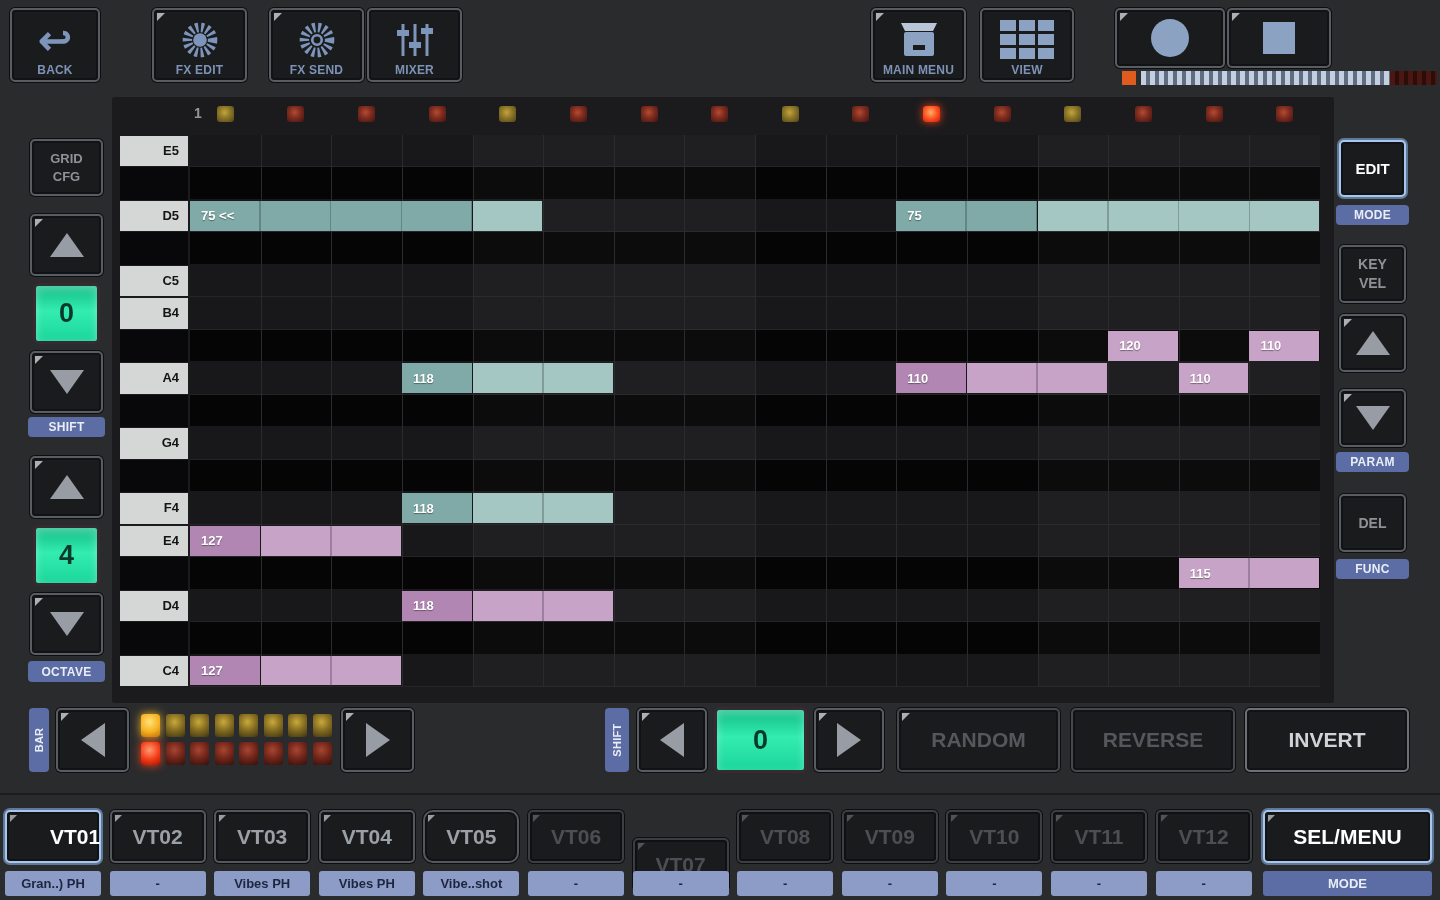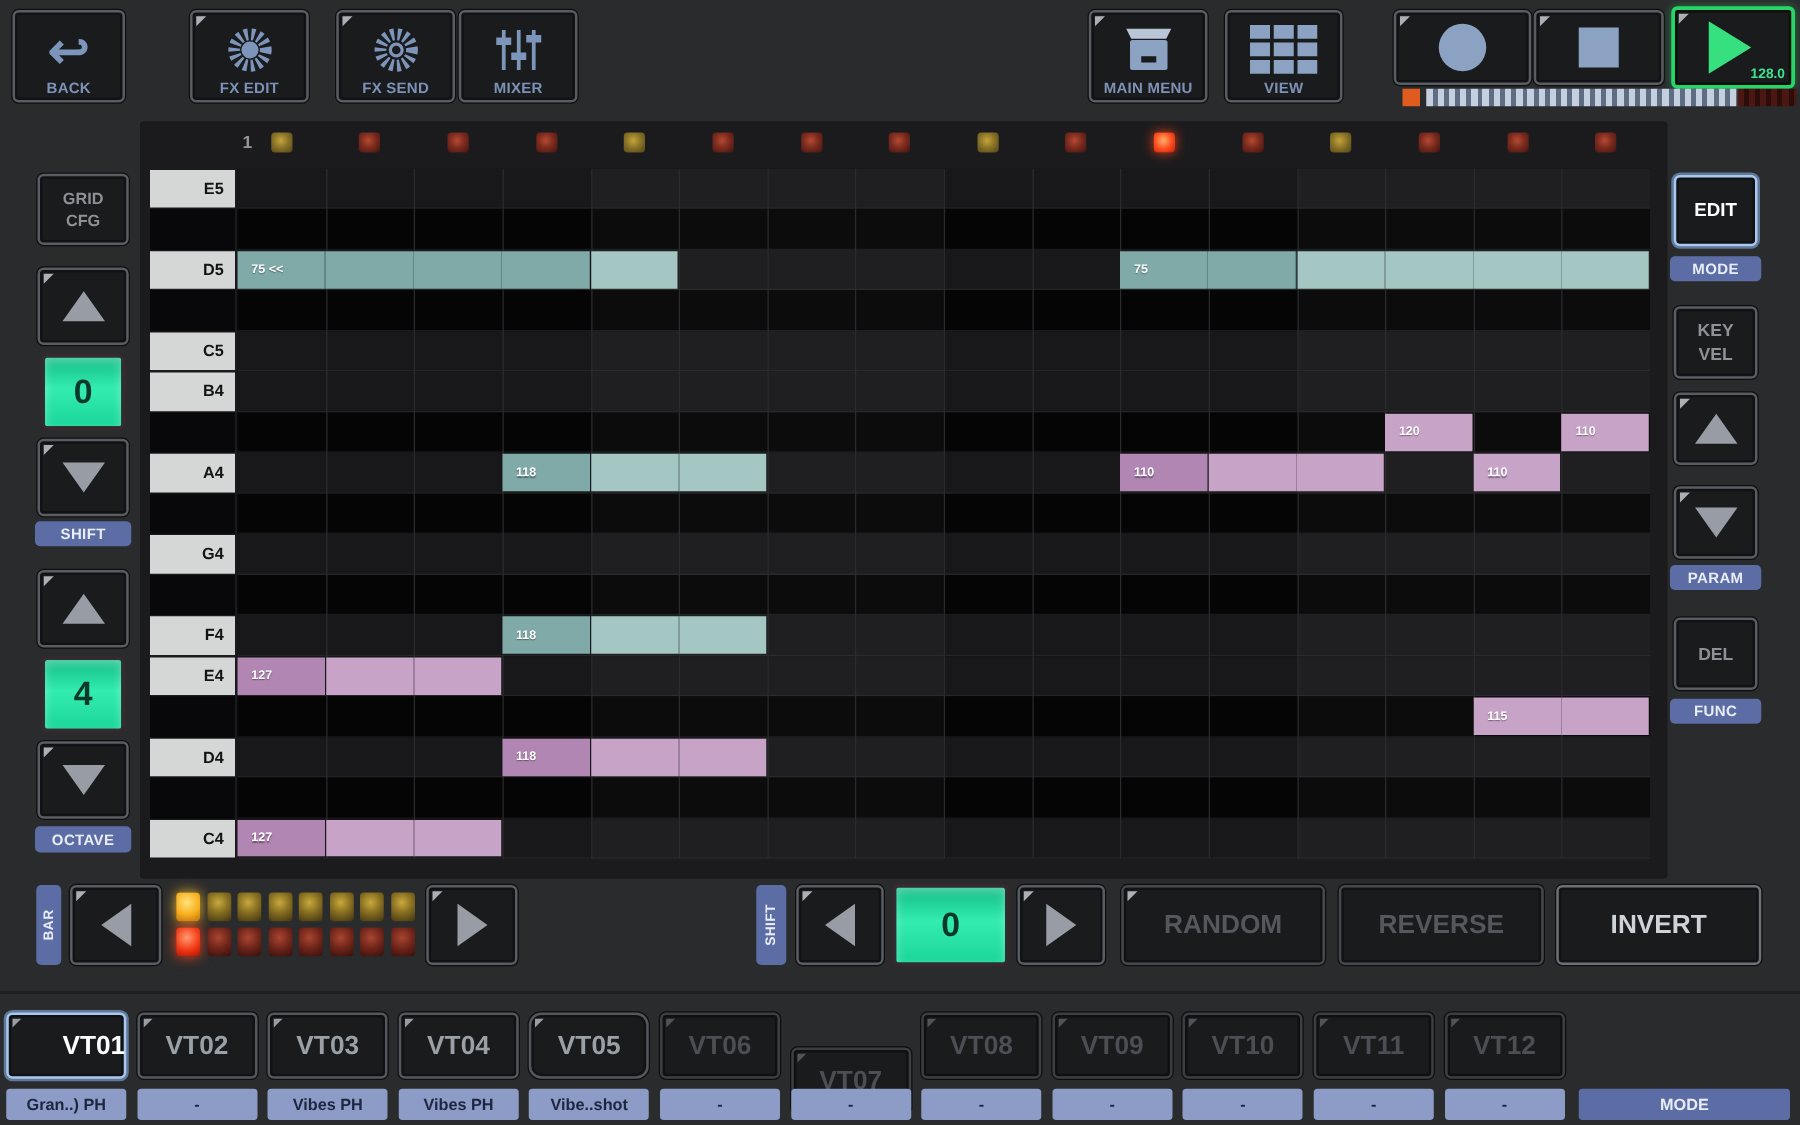--- a/index.html
+++ b/index.html
@@ -41,21 +41,21 @@
   #labels{position:absolute;left:8px;top:38px;width:68px;height:552px;}
   .row-label{position:absolute;left:0;width:68px;box-sizing:border-box;}
   .row-label.white{background:#d5d6d6;color:#141414;font-size:13px;font-weight:bold;
        text-align:right;padding-right:9px;}
   .row-label.black{background:#08080a;}
   .grid-row{position:absolute;left:0;width:1130px;box-sizing:border-box;border-bottom:1px solid rgba(70,70,74,.30);}
   .grid-row.white{background:#18181a;}
   .grid-row.black{background:#050506;}
   .vline{position:absolute;top:0;width:1px;height:552px;background:#2b2b2e;}
   .beatband{position:absolute;top:0;height:552px;background:rgba(230,230,240,.035);}
-  .note{position:absolute;box-sizing:border-box;color:#fff;font-weight:bold;font-size:10px;
+  .note{position:absolute;box-sizing:border-box;color:#fff;font-weight:bold;font-size:13px;
        display:flex;align-items:center;padding-left:11px;text-shadow:0 1px 1px rgba(0,0,0,.4);}
   
   .bled{position:absolute;width:19px;height:23px;border-radius:3px;}
   .bled.yellow{background:radial-gradient(circle at 45% 35%,#c9a83c 0%,#80691f 50%,#403413 100%);}
   .bled.yellow-lit{background:radial-gradient(circle at 45% 35%,#ffe27a 0%,#f7b01e 55%,#b5750d 100%);box-shadow:0 0 10px rgba(255,190,40,.95);}
   .bled.red{background:radial-gradient(circle at 45% 35%,#a84631 0%,#6e2419 50%,#33100b 100%);}
   .bled.red-lit{background:radial-gradient(circle at 45% 35%,#ff9a70 0%,#f23a16 55%,#a81202 100%);box-shadow:0 0 10px rgba(255,70,25,.95);}
   
   .txt-btn{color:#8e9196;font-weight:bold;text-align:center;}
   
@@ -144,24 +144,20 @@
         </g>
       </svg>
     </div>
     <div class="blabel">VIEW</div>
   </div>
   <div class="btn fold center" style="left:1115px;top:8px;width:110px;height:60px;">
     <div style="width:38px;height:38px;border-radius:50%;background:#8ba2c2;"></div>
   </div>
   <div class="btn fold center" style="left:1227px;top:8px;width:104px;height:60px;">
     <div style="width:32px;height:32px;background:#8ba2c2;"></div>
-  </div>
-  <div class="btn fold center" id="play-btn" style="left:1337px;top:5px;width:99px;height:66px;border-width:3px;">
-    <div class="tri" style="border-top:21px solid transparent;border-bottom:21px solid transparent;border-left:34px solid #37e07f;margin-right:6px;"></div>
-    <div id="bpm">128.0</div>
   </div>
 
   <div class="abs" style="left:1122px;top:71px;width:14px;height:14px;background:#e05c1e;"></div>
   <div class="abs" style="left:1141px;top:71px;width:249px;height:14px;background:repeating-linear-gradient(90deg,#c4d0e0 0 5px,#5f6d82 5px 9px);"></div>
   <div class="abs" style="left:1390px;top:71px;width:47px;height:14px;background:repeating-linear-gradient(90deg,#4a1712 0 5px,#2d0d0a 5px 9px);"></div>
 
   <div class="btn center txt-btn" style="left:30px;top:139px;width:73px;height:57px;font-size:13px;line-height:1.35;">
     <div style="width:46px;">GRID CFG</div>
   </div>
   <div class="btn fold center" style="left:30px;top:214px;width:73px;height:62px;">
@@ -389,17 +385,20 @@
       <div class="track-pill" style="left: 737.2px; width: 96px;">-</div>
       <div class="track-btn dim" style="left: 841.8px; width: 96px;">VT09</div>
       <div class="track-pill" style="left: 841.8px; width: 96px;">-</div>
       <div class="track-btn dim" style="left: 946.4px; width: 96px;">VT10</div>
       <div class="track-pill" style="left: 946.4px; width: 96px;">-</div>
       <div class="track-btn dim" style="left: 1051px; width: 96px;">VT11</div>
       <div class="track-pill" style="left: 1051px; width: 96px;">-</div>
       <div class="track-btn dim" style="left: 1155.6px; width: 96px;">VT12</div>
       <div class="track-pill" style="left: 1155.6px; width: 96px;">-</div>
     </div>
+  <div class="track-btn active" style="left:1263px;width:169px;font-size:21px;">
+    <span>SEL/MENU</span>
+  </div>
   <div class="track-pill" style="left:1263px;width:169px;background:#5b6da4;color:#e9edf6;">
     <span>MODE</span>
   </div>
 
 </div>
 
 </body></html>

